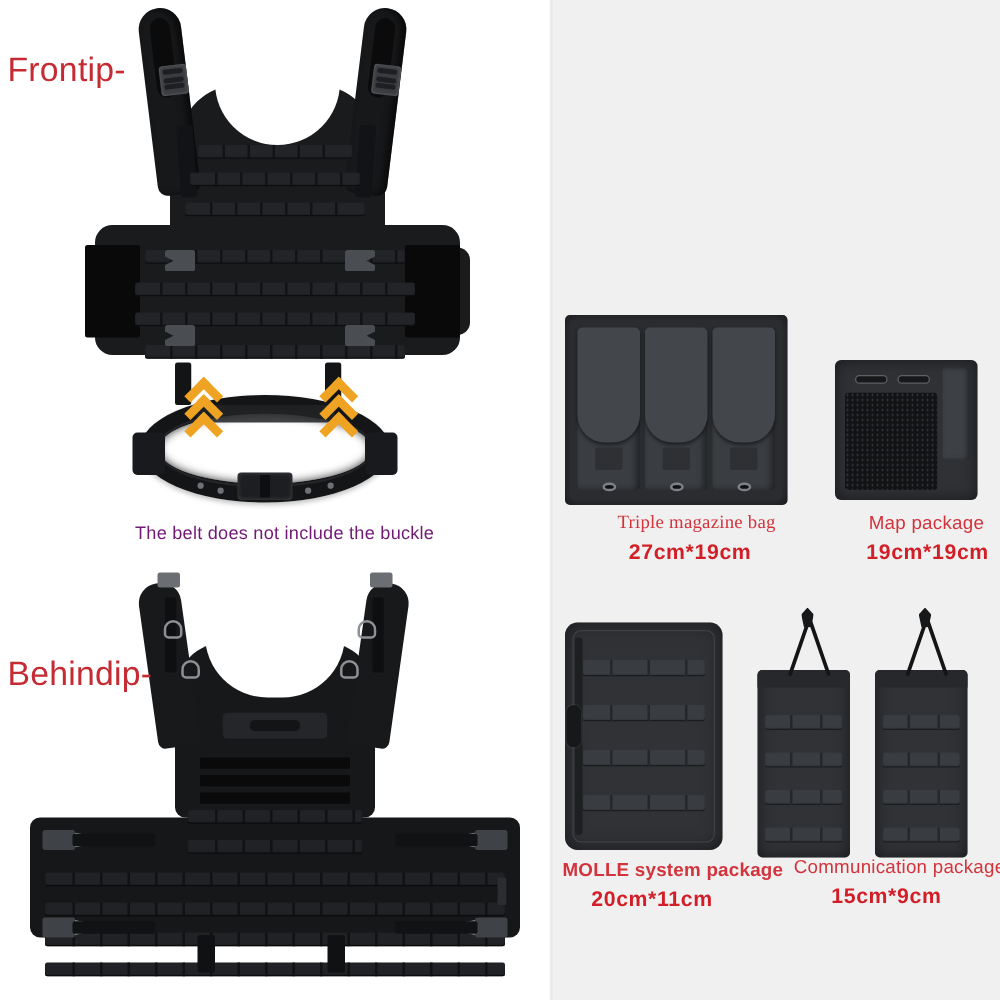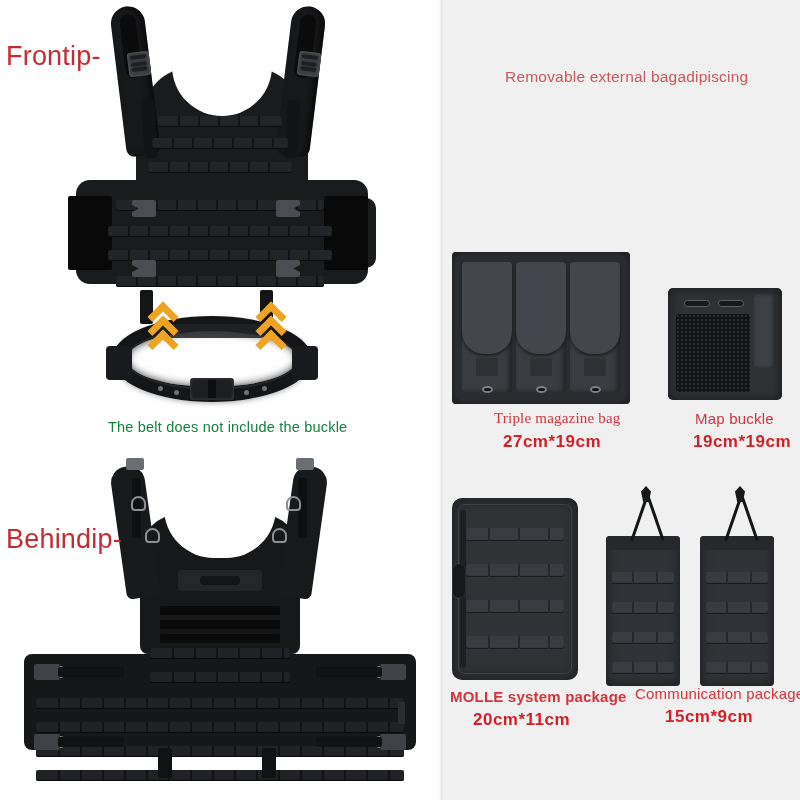--- a/index.html
+++ b/index.html
@@ -17,21 +17,21 @@
   .divider     { position: absolute; left: 439px; top: 0; width: 4px; height: 800px;
                  background: linear-gradient(to right,#ffffff,#e7e7e7 55%,#f0f0f0); }
 
   
   .cap        { position: absolute; color: #d3333c; white-space: nowrap; letter-spacing: .2px; }
   .cap-thin   { font-weight: 400; }
   .cap-bold   { font-weight: 700; color: #d21f27; letter-spacing: .5px; }
 
   #frontip-label  { left: 6px;  top: 41px;  font-size: 27px; color: #c42b33; }
   #behindip-label { left: 6px;  top: 524px; font-size: 27px; color: #c42b33; }
-  #belt-note      { left: 108px; top: 419px; font-size: 14.5px; color: #15803d; }
+  #belt-note      { left: 108px; top: 419px; font-size: 14.5px; color: #701a75; }
 
   #header-line1 { left: 505px; top: 68px; font-size: 15.5px; color: #c9575c; }
   #header-line2 { left: 510px; top: 99px; font-size: 15.5px; color: #d3353c; }
 
   .pouch-name { font-size: 15px; }
   .pouch-dim  { font-size: 17px; }
 
   #lbl-mag-name { left: 494px; top: 410px; font-family: Liberation Serif, serif; }
   #lbl-mag-dim  { left: 503px; top: 432px; }
   #lbl-map-name { left: 695px; top: 410px; }
@@ -424,21 +424,20 @@
     <div class="bstrapweb" style="left:316px; top:285px; width:66px;"></div>
     <div class="blabel-tag"></div>
     <div class="btab" style="left:158px; top:296px;"></div>
     <div class="btab" style="left:262px; top:296px;"></div>
   </div>
 
   <div class="cap cap-thin" id="frontip-label">Frontip-</div>
   <div class="cap cap-thin" id="behindip-label">Behindip-</div>
   <div class="cap cap-thin" id="belt-note">The belt does not include the buckle</div>
 
-  <div class="cap cap-thin" id="header-line1">Removable external bagadipiscing</div>
 
   <div class="pouch magbag">
     <div class="backer"></div>
     <div class="magcell" style="left:10px;">
       <div class="magflap"></div>
       <div class="magvtab"></div>
     </div>
     <div class="magcell" style="left:64px;">
       <div class="magflap"></div>
       <div class="magvtab"></div>
@@ -453,21 +452,21 @@
   </div>
   <div class="cap cap-thin pouch-name" id="lbl-mag-name">Triple magazine bag</div>
   <div class="cap cap-bold pouch-dim" id="lbl-mag-dim">27cm*19cm</div>
 
   <div class="pouch mapbag">
     <div class="mapslot" style="left:16px;"></div>
     <div class="mapslot" style="left:50px;"></div>
     <div class="mapmesh"></div>
     <div class="mapstrap"></div>
   </div>
-  <div class="cap cap-thin pouch-name" id="lbl-map-name">Map buckle</div>
+  <div class="cap cap-thin pouch-name" id="lbl-map-name">Map package</div>
   <div class="cap cap-bold pouch-dim" id="lbl-map-dim">19cm*19cm</div>
 
   <div class="pouch mollebag">
     <div class="rim"></div>
     <div id="molle-rows">
         <div class="mollerow" style="top: 30px;"></div>
         <div class="mollestitch" style="left: 36px; top: 30px;"></div>
         <div class="mollestitch" style="left: 66px; top: 30px;"></div>
         <div class="mollestitch" style="left: 96px; top: 30px;"></div>
         <div class="mollerow" style="top: 66px;"></div>

